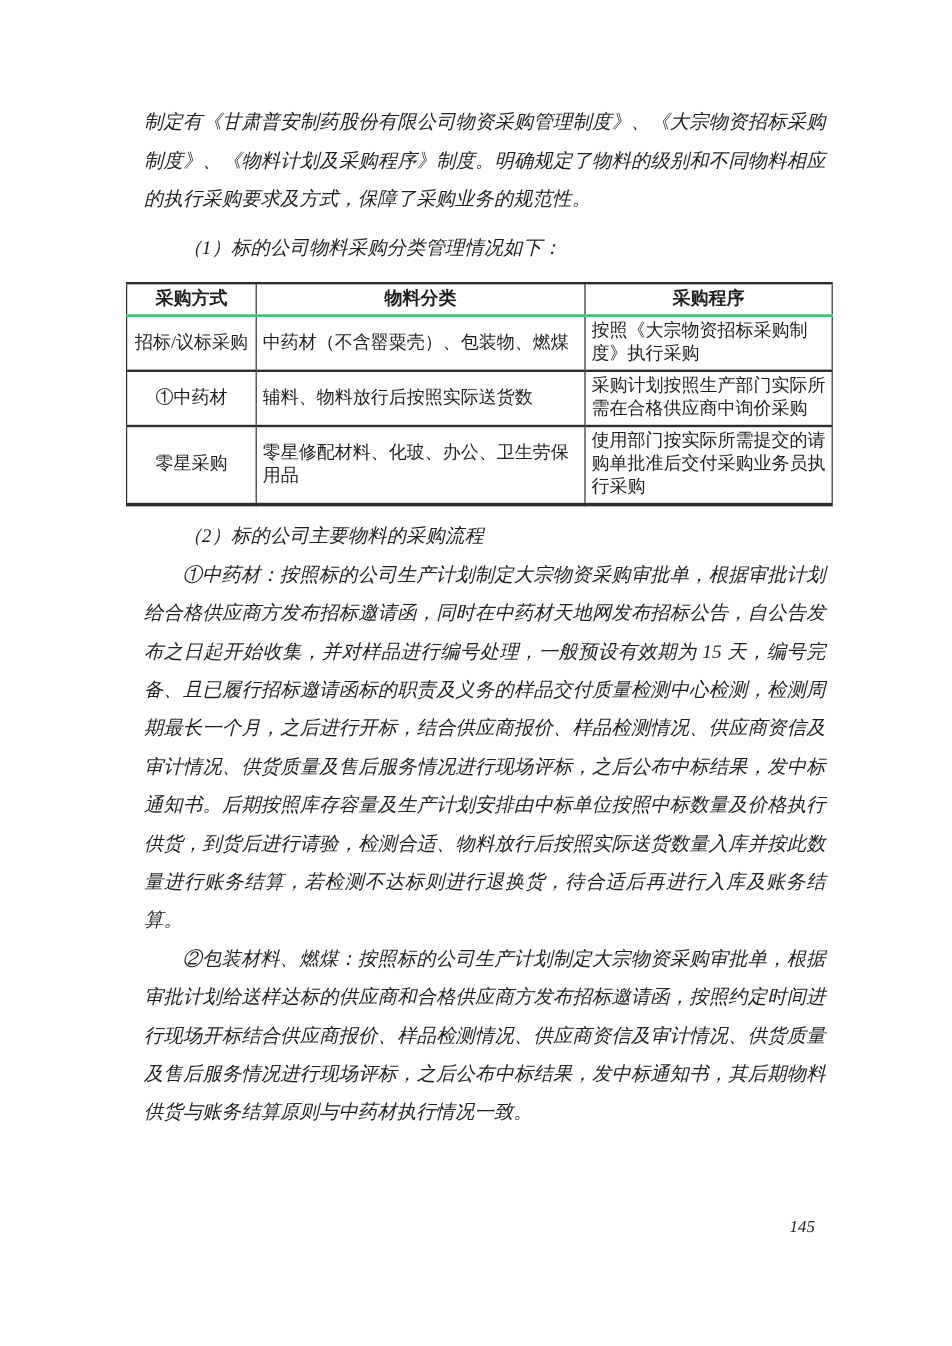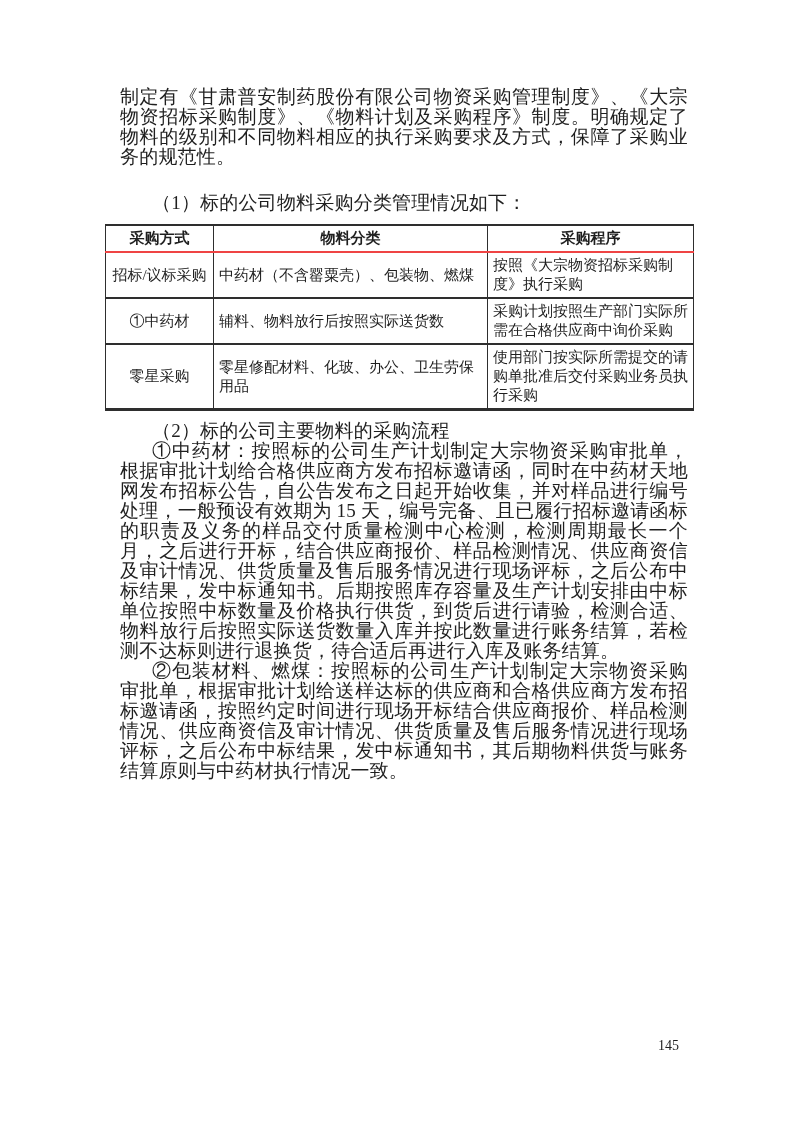--- a/index.html
+++ b/index.html
@@ -15,71 +15,73 @@
     background: #ffffff;
     overflow: hidden;
   }
   .content {
     position: absolute;
     left: 105px; top: 87px;
     width: 588px;
   }
   p { margin: 0; }
   .body {
-    font-size: 19px;
-    line-height: 20px;
+    font-size: 16px;
+    line-height: 32px;
     text-align: justify;
     margin-left: 15px;
     margin-right: 5px;
     letter-spacing: 0.2px;
+    font-style: italic;
   }
   .indent { text-indent: 32px; }
-  .h1 { margin-top: 26px; }
+  .h1 { margin-top: 9px; }
   .h2 { margin-top: 10px; }
   table.mat {
     width: 100%;
     border-collapse: collapse;
     table-layout: fixed;
     margin-top: 11px;
     border-top: 2px solid #2e2e2e;
     border-bottom: 3px solid #2e2e2e;
     border-left: 1px solid #2e2e2e;
     border-right: 1px solid #2e2e2e;
   }
   table.mat th, table.mat td {
     border-left: 1px solid #2e2e2e;
     border-right: 1px solid #2e2e2e;
     font-size: 15px;
     line-height: 19px;
     vertical-align: middle;
     word-break: break-all;
   }
   table.mat thead th {
-    border-bottom: 2px solid #ef4444;
+    border-bottom: 2px solid #22c55e;
     font-weight: bold;
     text-align: center;
     padding: 3px 4px;
   }
   table.mat tbody td {
     border-top: 2px solid #2e2e2e;
     padding: 3px 5px;
   }
   td.c-center { text-align: center; }
   td.c-left { text-align: left; padding-left: 8px; }
   .note {
     margin-top: 6px;
     margin-left: 39px;
     font-size: 15px;
     line-height: 30px;
   }
   .pagenum {
     position: absolute;
-    left: 658px; top: 1038px;
+    left: 658px; top: 1016px;
     font-size: 14px;
     color: #1f1f1f;
+    font-style: italic;
   }
 </style>
 </head>
 <body>
 
 <div class="page">
   <div class="content">
 
     <p class="body">制定有《甘肃普安制药股份有限公司物资采购管理制度》、《大宗物资招标采购制度》、《物料计划及采购程序》制度。明确规定了物料的级别和不同物料相应的执行采购要求及方式，保障了采购业务的规范性。</p>
 

